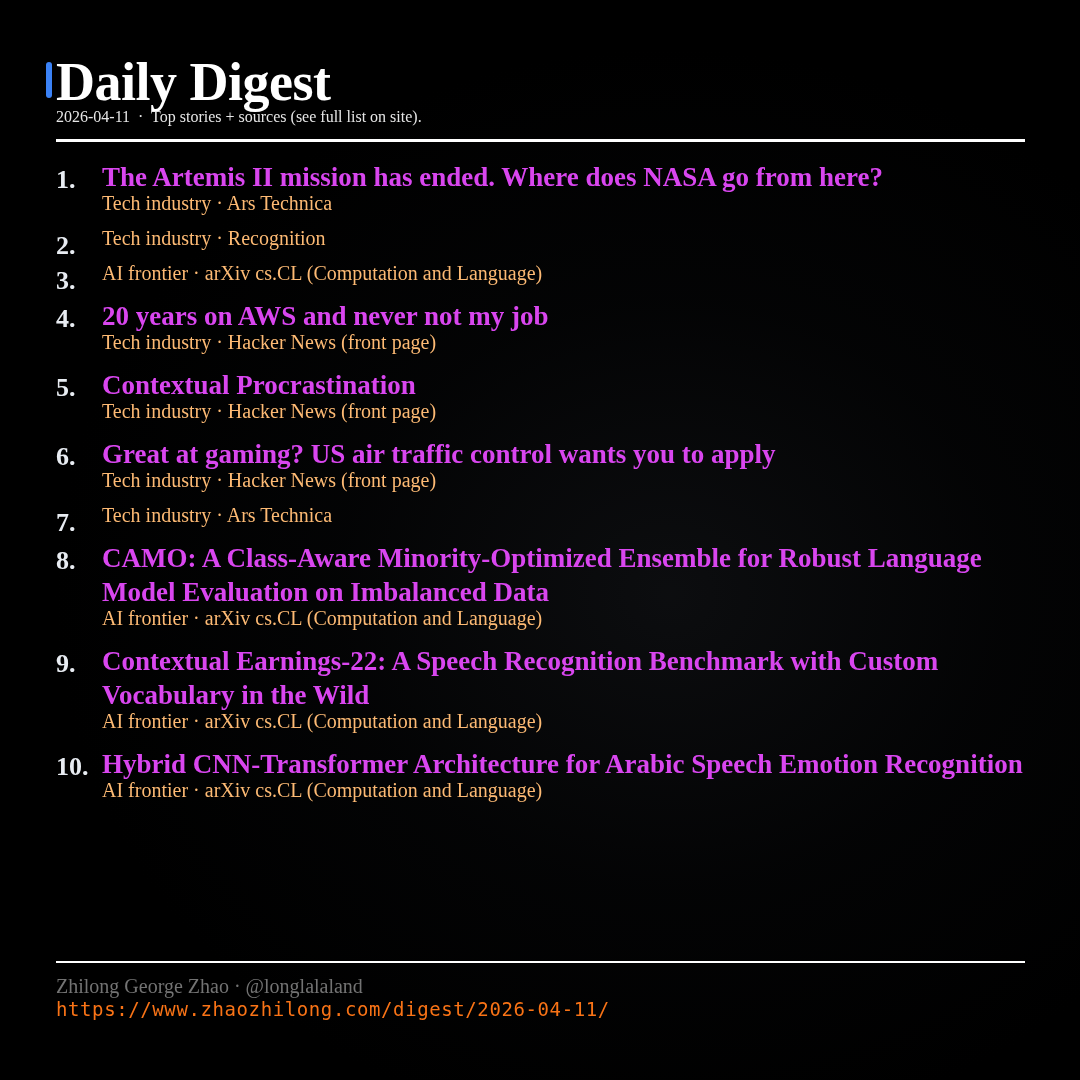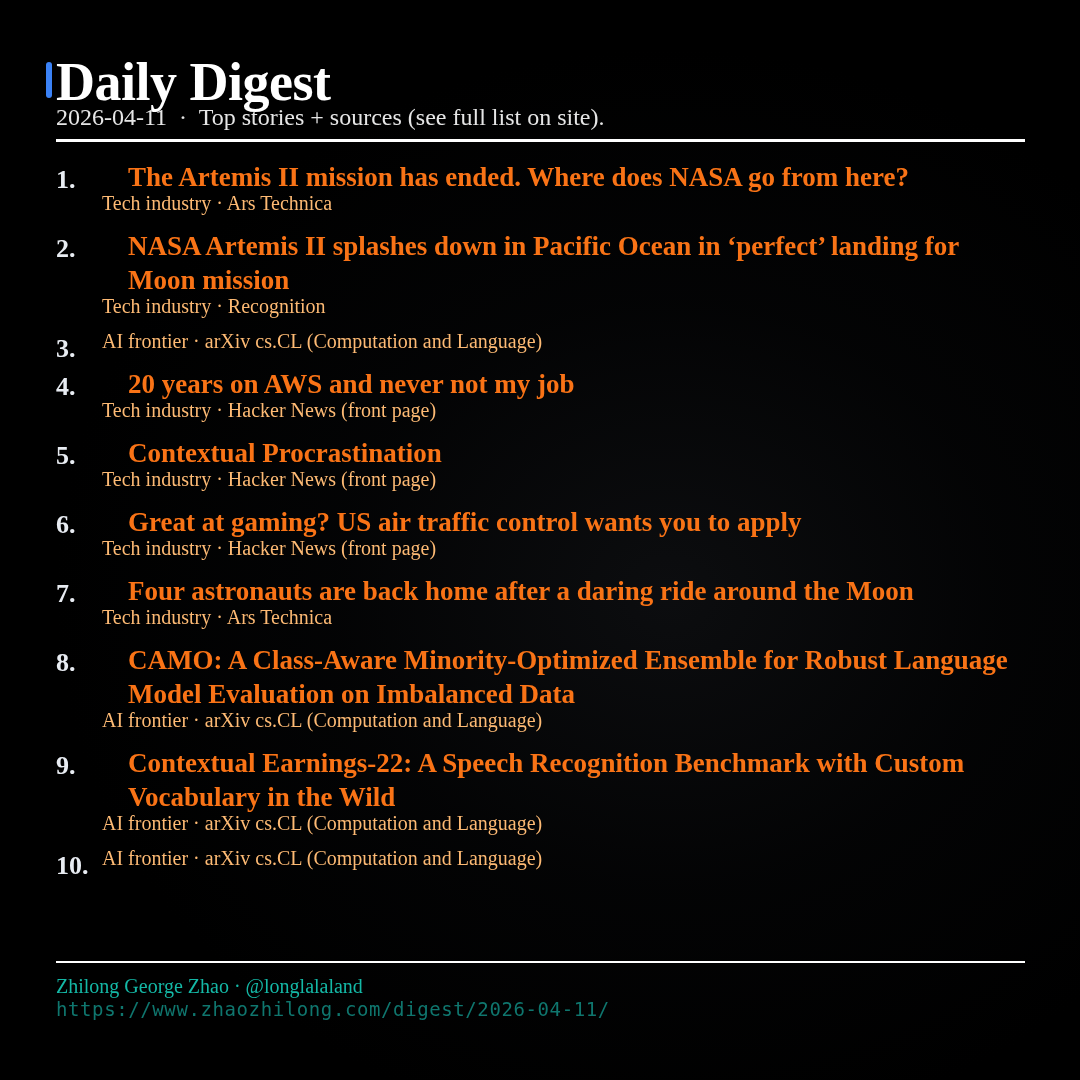--- a/index.html
+++ b/index.html
@@ -20,58 +20,58 @@
       width: 6px; height: 36px; border-radius: 3px;
       background: #3b82f6;
     }
     .title {
       position: absolute; left: 56px; top: 52px;
       font-size: 54px; font-weight: bold; line-height: 60px;
       letter-spacing: -0.5px; margin: 0; font-family: Liberation Serif, serif;
     }
     .subtitle {
       position: absolute; left: 56px; top: 105px;
-      font-size: 24px; line-height: 24px; color: #e6e6e6;
+      font-size: 16px; line-height: 24px; color: #e6e6e6;
       white-space: pre;
     }
     .rule-top {
       position: absolute; left: 56px; top: 139px;
       width: 969px; height: 3px; background: #fff;
     }
     .list {
       position: absolute; left: 56px; top: 160px; width: 970px;
       margin: 0; padding: 0; list-style: none;
     }
     .item {
       position: relative; padding-left: 46px; margin-bottom: 14px;
     }
     .num {
       position: absolute; left: 0; top: 3px;
       font-size: 26px; font-weight: bold; color: #e8ecf2; line-height: 34px;
     }
     .item-title {
       display: block; font-size: 27px; font-weight: bold; line-height: 34px;
-      color: #f97316; text-decoration: none; margin-left: 26px;
+      color: #d946ef; text-decoration: none;
     }
     .meta {
       display: block; font-size: 20px; line-height: 24px; color: #fdba74;
       margin-top: -3px;
     }
     .rule-bottom {
       position: absolute; left: 56px; top: 961px;
       width: 969px; height: 2px; background: #fff;
     }
     .footer-name {
       position: absolute; left: 56px; top: 974px;
-      font-size: 20px; line-height: 24px; color: #14b8a6;
+      font-size: 20px; line-height: 24px; color: #737373;
     }
     .footer-url {
       position: absolute; left: 56px; top: 997px;
       font-family: "DejaVu Sans Mono", "Liberation Mono", monospace;
-      font-size: 19px; line-height: 24px; color: #0f766e;
+      font-size: 19px; line-height: 24px; color: #f97316;
       letter-spacing: 0.6px;
     }
   </style>
 </head>
 <body>
 
 <div class="bg-glow"></div>
 
 <div class="accent-bar" style="background: rgb(59, 130, 246);"></div>
 <h1 class="title">Daily Digest</h1>
@@ -79,21 +79,20 @@
 <div class="rule-top"></div>
 
 <ol class="list" id="story-list">
     <li class="item">
       <span class="num">1.</span>
       <a class="item-title">The Artemis II mission has ended. Where does NASA go from here?</a>
       <span class="meta"><span>Tech industry</span> · <span>Ars Technica</span></span>
     </li>
     <li class="item">
       <span class="num">2.</span>
-      <a class="item-title">NASA Artemis II splashes down in Pacific Ocean in ‘perfect’ landing for Moon mission</a>
       <span class="meta"><span>Tech industry</span> · <span>Recognition</span></span>
     </li>
     <li class="item">
       <span class="num">3.</span>
       <span class="meta"><span>AI frontier</span> · <span>arXiv cs.CL (Computation and Language)</span></span>
     </li>
     <li class="item">
       <span class="num">4.</span>
       <a class="item-title">20 years on AWS and never not my job</a>
       <span class="meta"><span>Tech industry</span> · <span>Hacker News (front page)</span></span>
@@ -103,34 +102,34 @@
       <a class="item-title">Contextual Procrastination</a>
       <span class="meta"><span>Tech industry</span> · <span>Hacker News (front page)</span></span>
     </li>
     <li class="item">
       <span class="num">6.</span>
       <a class="item-title">Great at gaming? US air traffic control wants you to apply</a>
       <span class="meta"><span>Tech industry</span> · <span>Hacker News (front page)</span></span>
     </li>
     <li class="item">
       <span class="num">7.</span>
-      <a class="item-title">Four astronauts are back home after a daring ride around the Moon</a>
       <span class="meta"><span>Tech industry</span> · <span>Ars Technica</span></span>
     </li>
     <li class="item">
       <span class="num">8.</span>
       <a class="item-title">CAMO: A Class-Aware Minority-Optimized Ensemble for Robust Language Model Evaluation on Imbalanced Data</a>
       <span class="meta"><span>AI frontier</span> · <span>arXiv cs.CL (Computation and Language)</span></span>
     </li>
     <li class="item">
       <span class="num">9.</span>
       <a class="item-title">Contextual Earnings-22: A Speech Recognition Benchmark with Custom Vocabulary in the Wild</a>
       <span class="meta"><span>AI frontier</span> · <span>arXiv cs.CL (Computation and Language)</span></span>
     </li>
     <li class="item">
       <span class="num">10.</span>
+      <a class="item-title">Hybrid CNN-Transformer Architecture for Arabic Speech Emotion Recognition</a>
       <span class="meta"><span>AI frontier</span> · <span>arXiv cs.CL (Computation and Language)</span></span>
     </li>
   </ol>
 
 <div class="rule-bottom"></div>
 <div class="footer-name"><span>Zhilong George Zhao</span> · <span>@longlalaland</span></div>
 <div class="footer-url">https://www.zhaozhilong.com/digest/2026-04-11/</div>
 
 </body></html>

